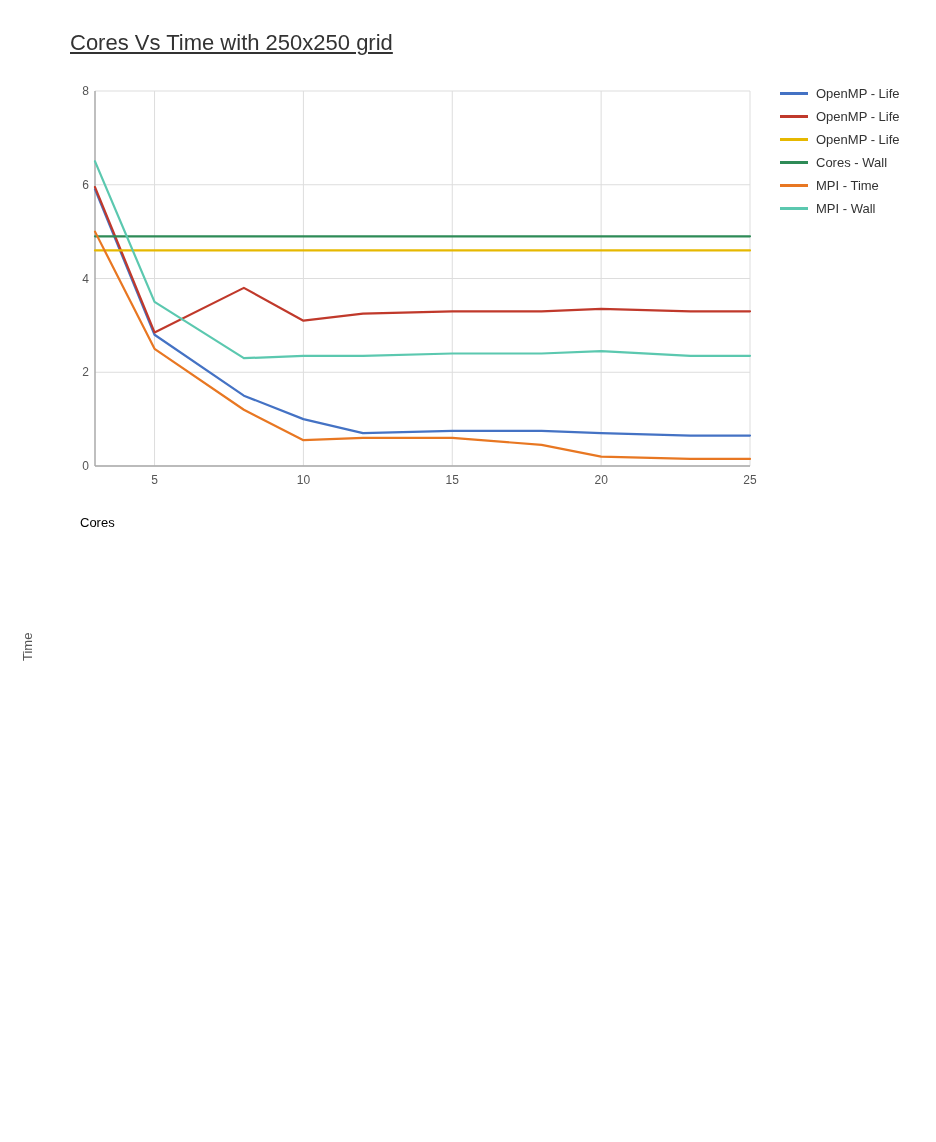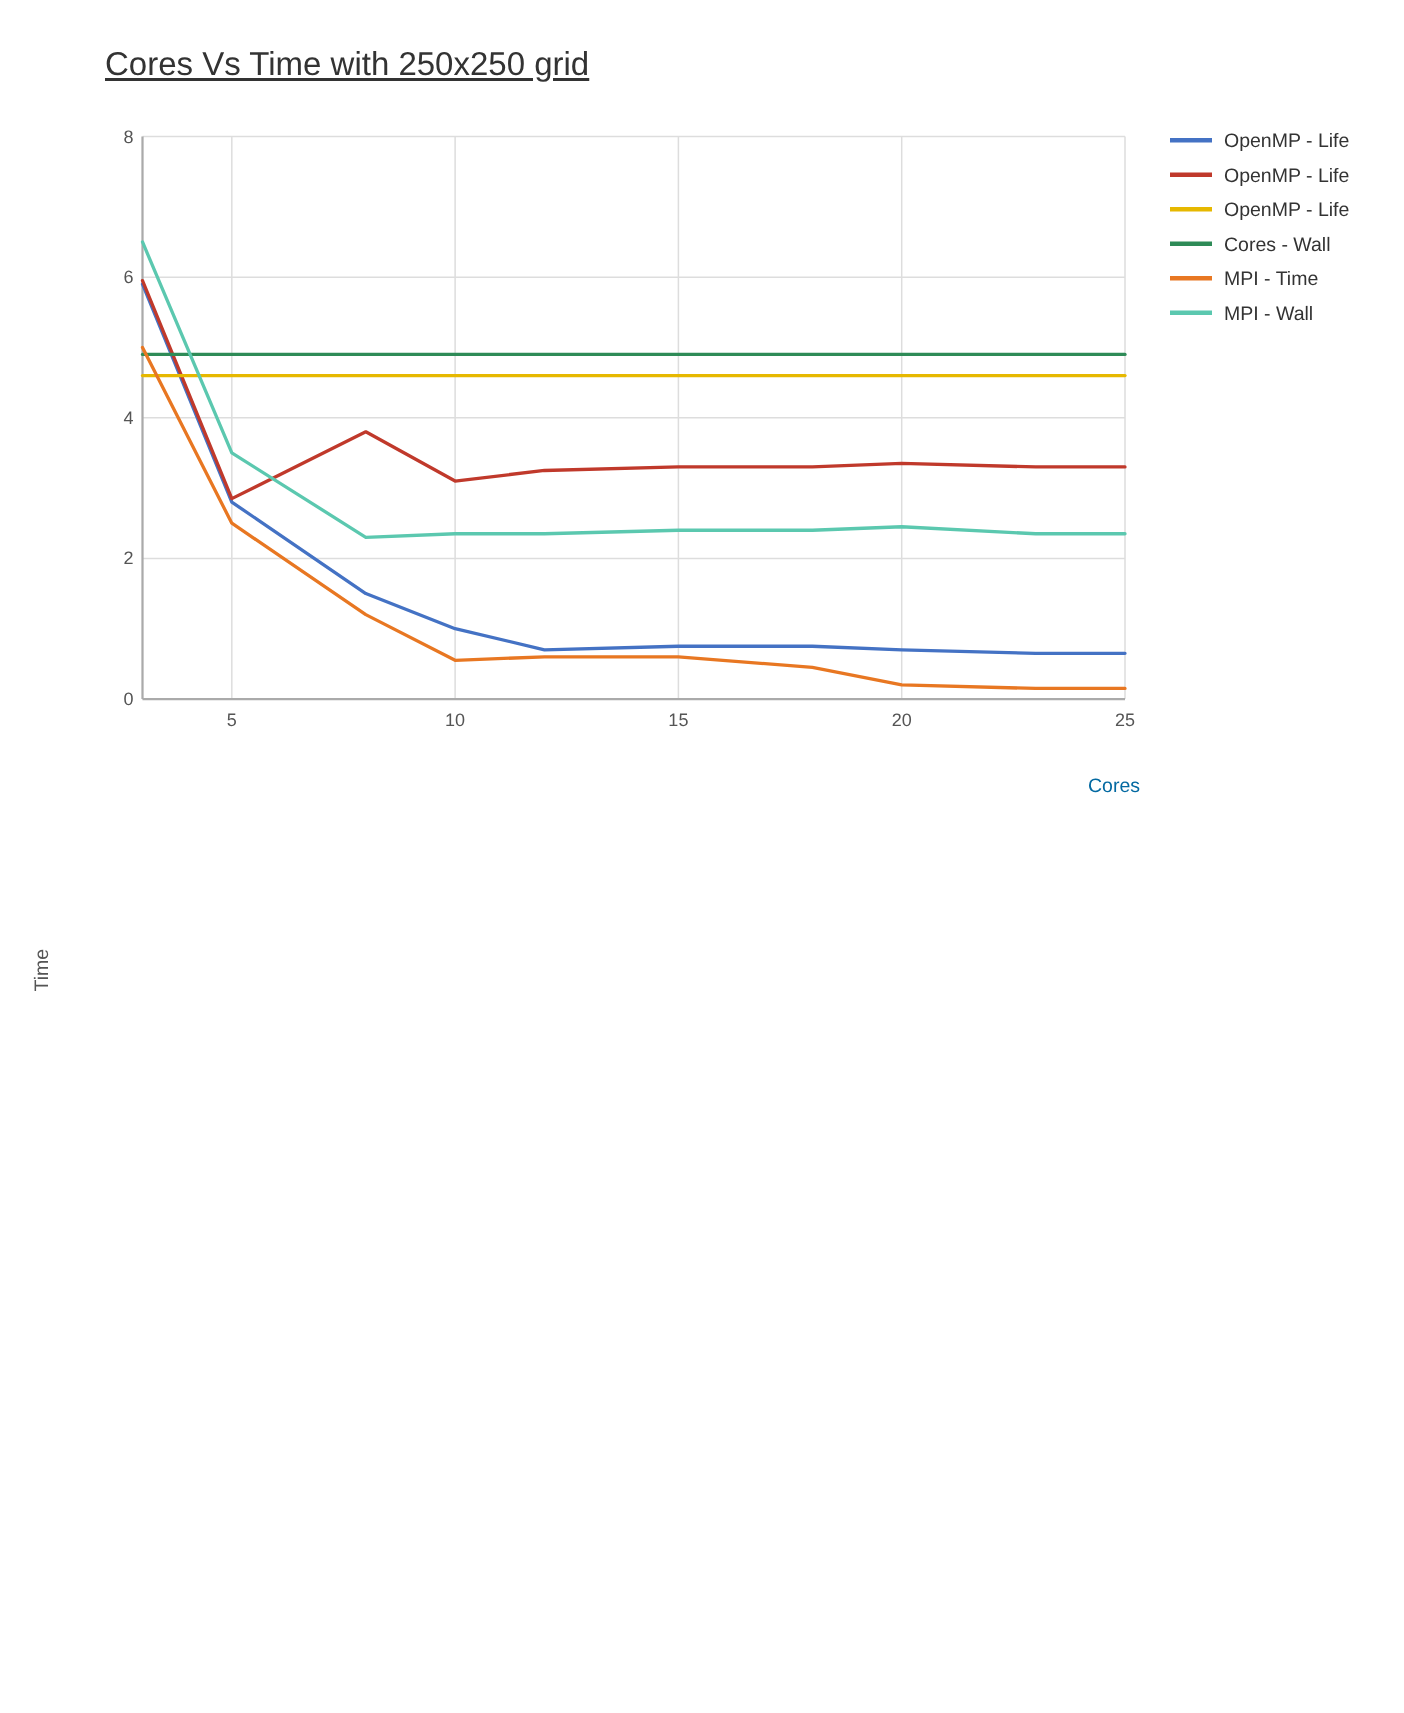--- a/index.html
+++ b/index.html
@@ -60,23 +60,23 @@
       color: #333;
     }
     .legend-line {
       display: inline-block;
       width: 28px;
       height: 3px;
       margin-right: 8px;
       flex-shrink: 0;
     }
     .x-axis-label {
-      text-align: right;
+      text-align: left;
       font-size: 13px;
-      color: #0369a1;
+      color: #000000;
       margin-top: 5px;
       margin-left: 40px;
     }
   </style>
 </head>
 <body>
 
 <div class="chart-container">
   <div class="chart-title">Cores Vs Time with 250x250 grid</div>
   <div class="chart-area">

